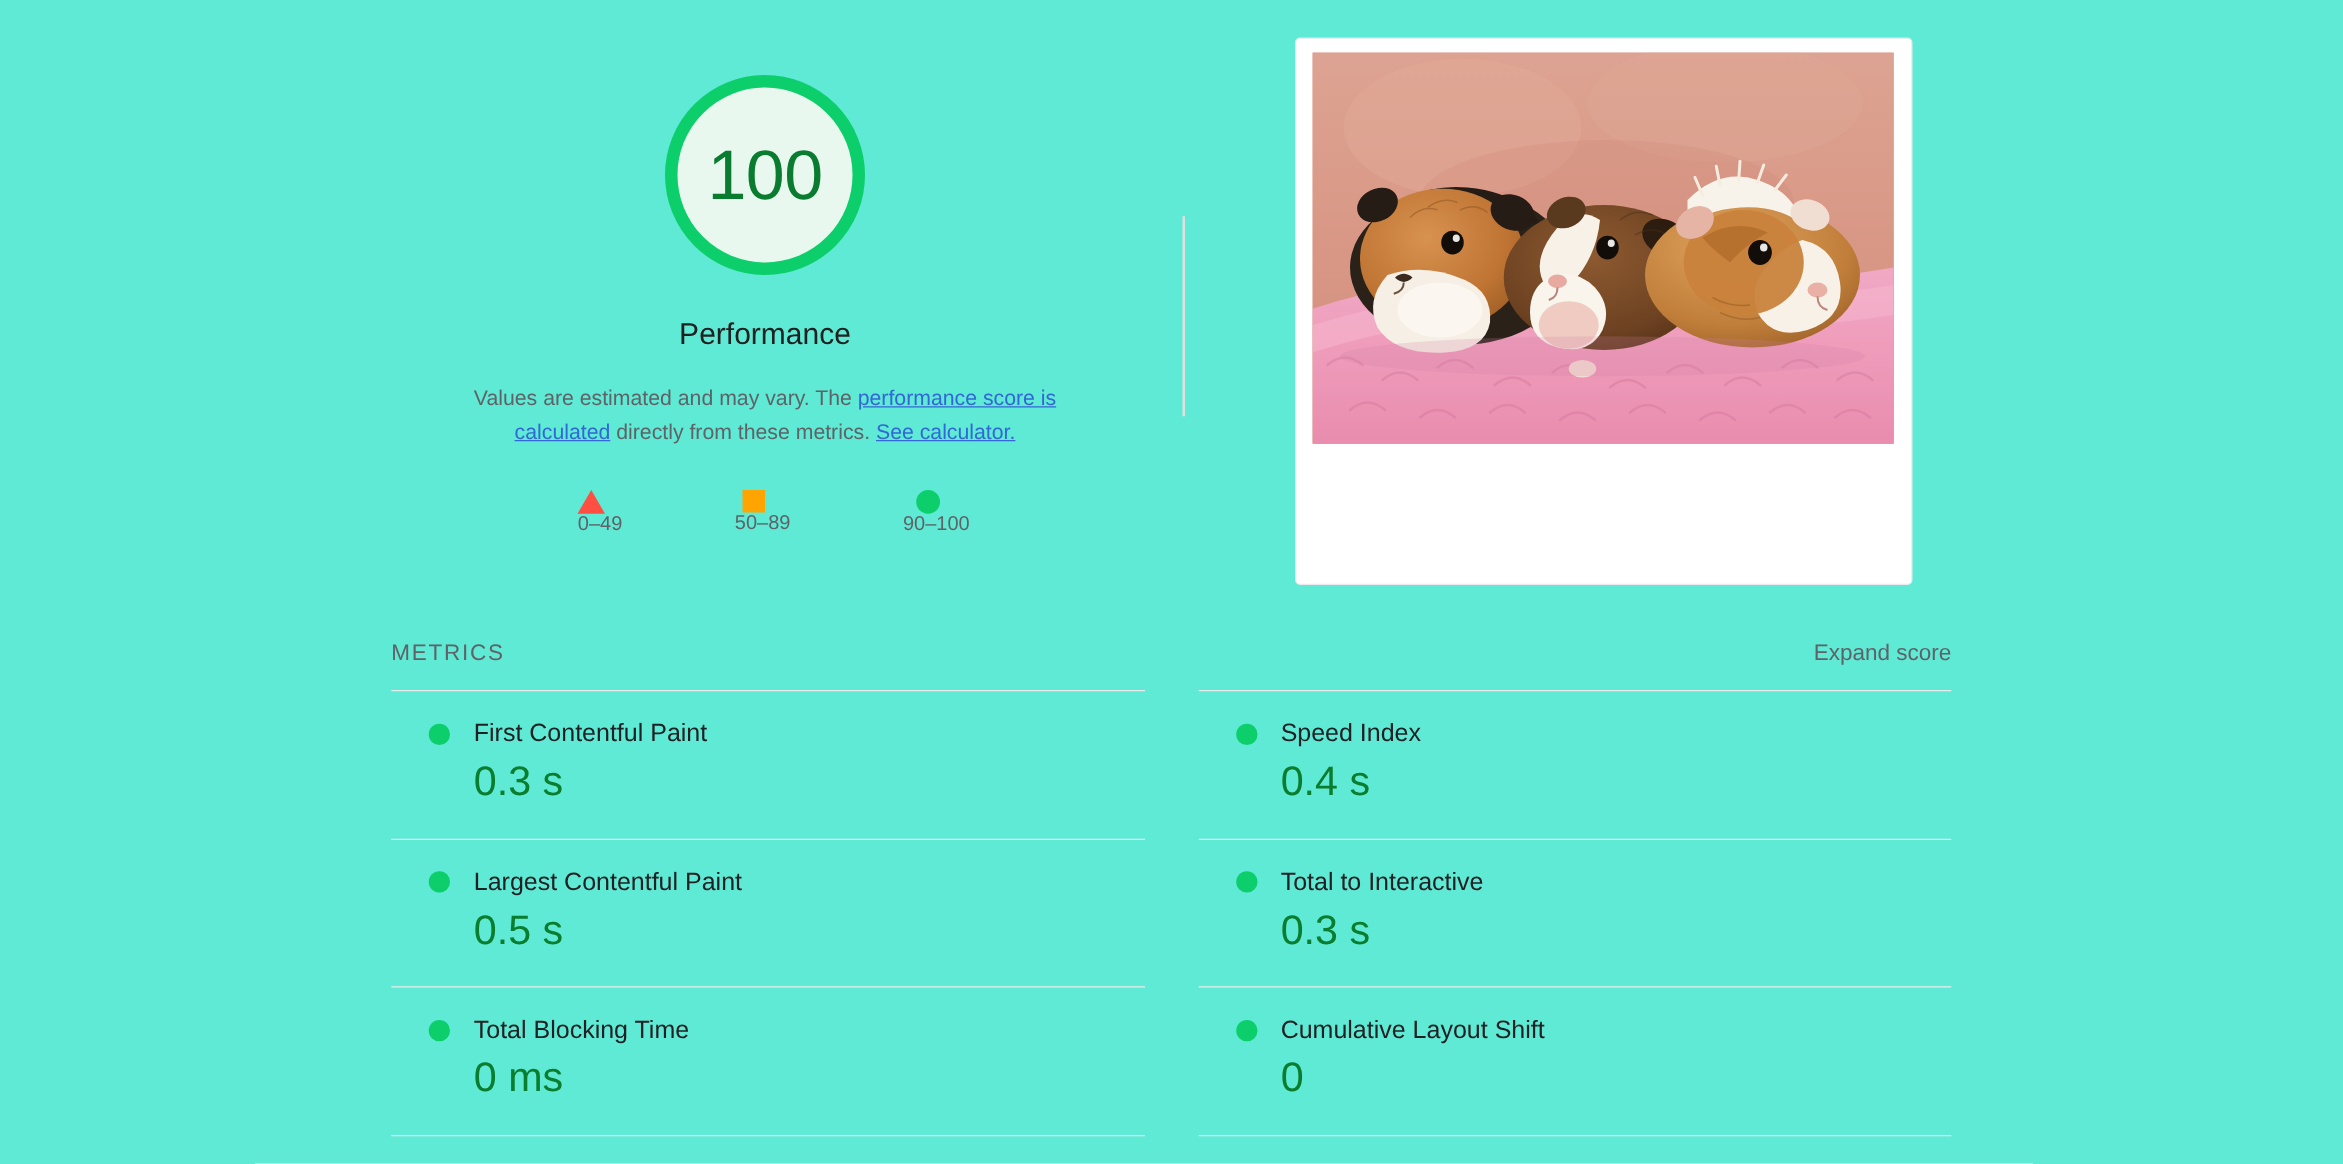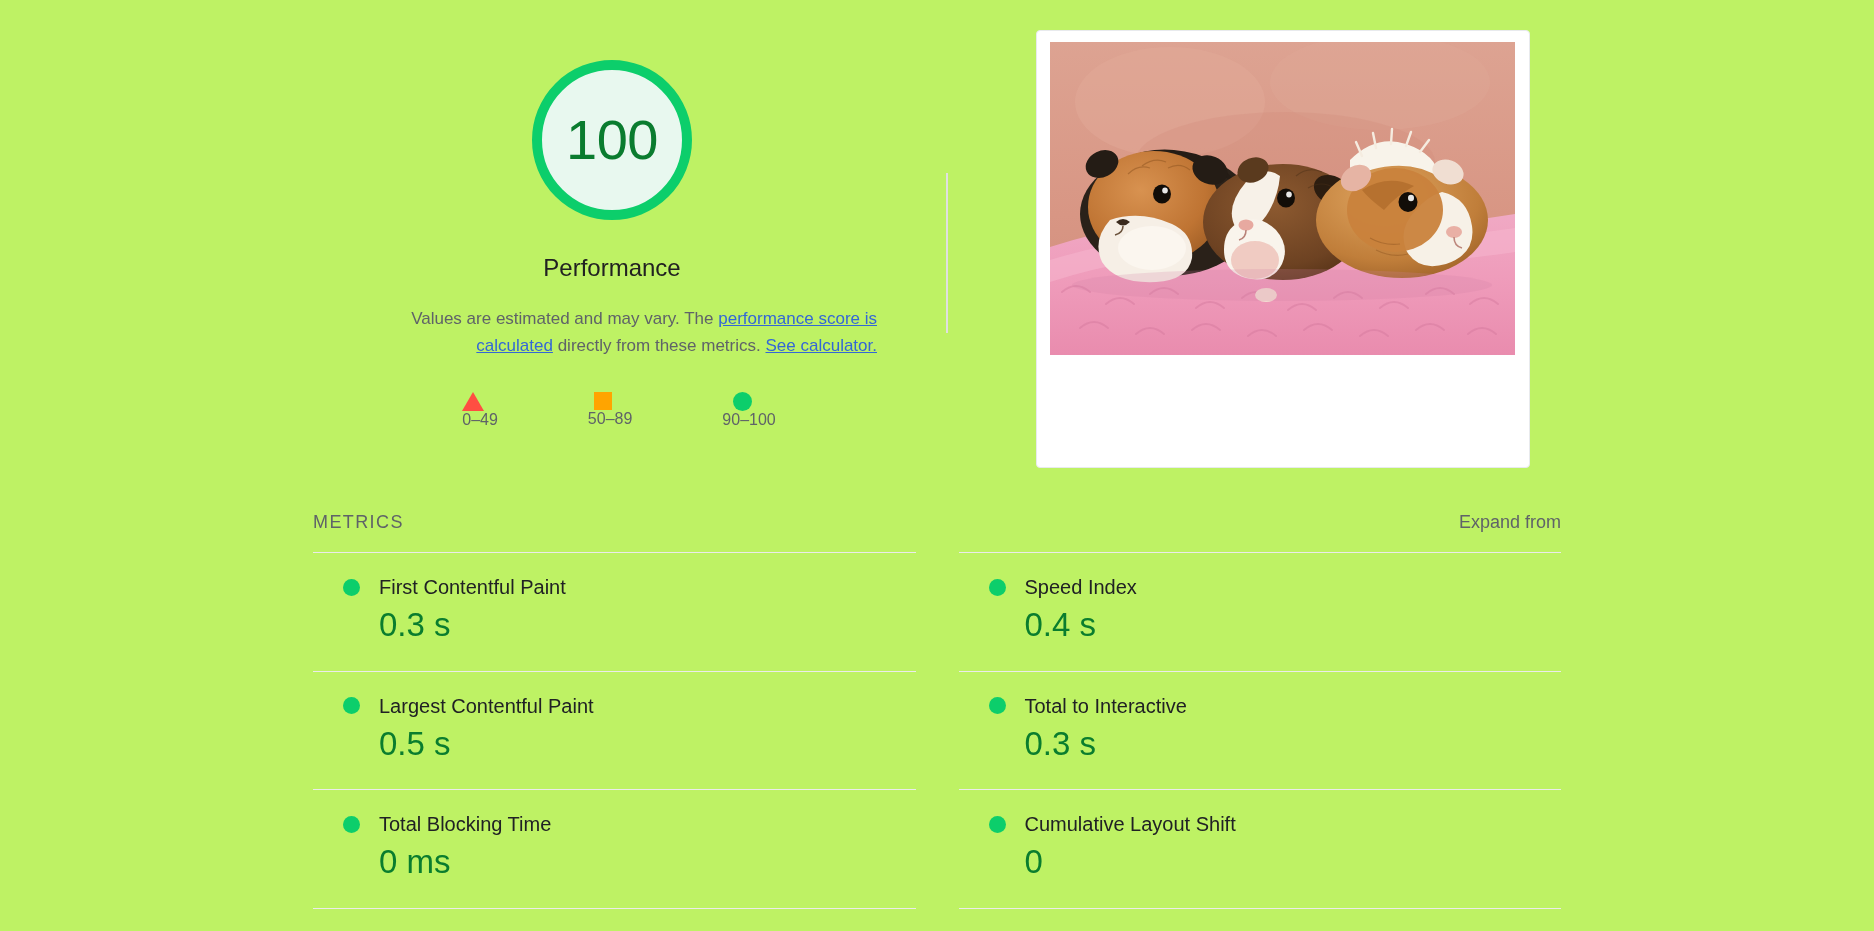--- a/index.html
+++ b/index.html
@@ -10,21 +10,21 @@
     height: 931px;
     background: #ffffff;
     font-family: "Liberation Sans", sans-serif;
     overflow: hidden;
   }
 
   .page {
     position: relative;
     width: 1874px;
     height: 931px;
-    background: #bef264;
+    background: #5eead4;
   }
 
   
   .top-section {
     position: absolute;
     left: 0;
     top: 0;
     width: 1874px;
     height: 500px;
   }
@@ -74,21 +74,20 @@
 
   .gauge-desc {
     margin-top: 22px;
     font-size: 17px;
     line-height: 1.62;
     color: #5f6368;
     max-width: 550px;
     margin-left: auto;
     margin-right: auto;
     padding: 0 10px;
-    text-align: right;
   }
 
   .gauge-desc a {
     color: #3367d6;
     text-decoration: underline;
   }
 
   
   .legend {
     margin-top: 32px;
@@ -438,21 +437,21 @@
         </svg>
       </div>
     </div>
 
   </div>
 
   <div class="metrics-section">
 
     <div class="metrics-head">
       <div class="metrics-title">METRICS</div>
-      <div class="expand-view">Expand from</div>
+      <div class="expand-view">Expand score</div>
     </div>
 
     <div class="metrics-grid">
 
       <div class="metrics-col">
 
         <div class="metric">
           <div class="metric-head">
             <span class="metric-dot pass"></span>
             <span class="metric-label">First Contentful Paint</span>

